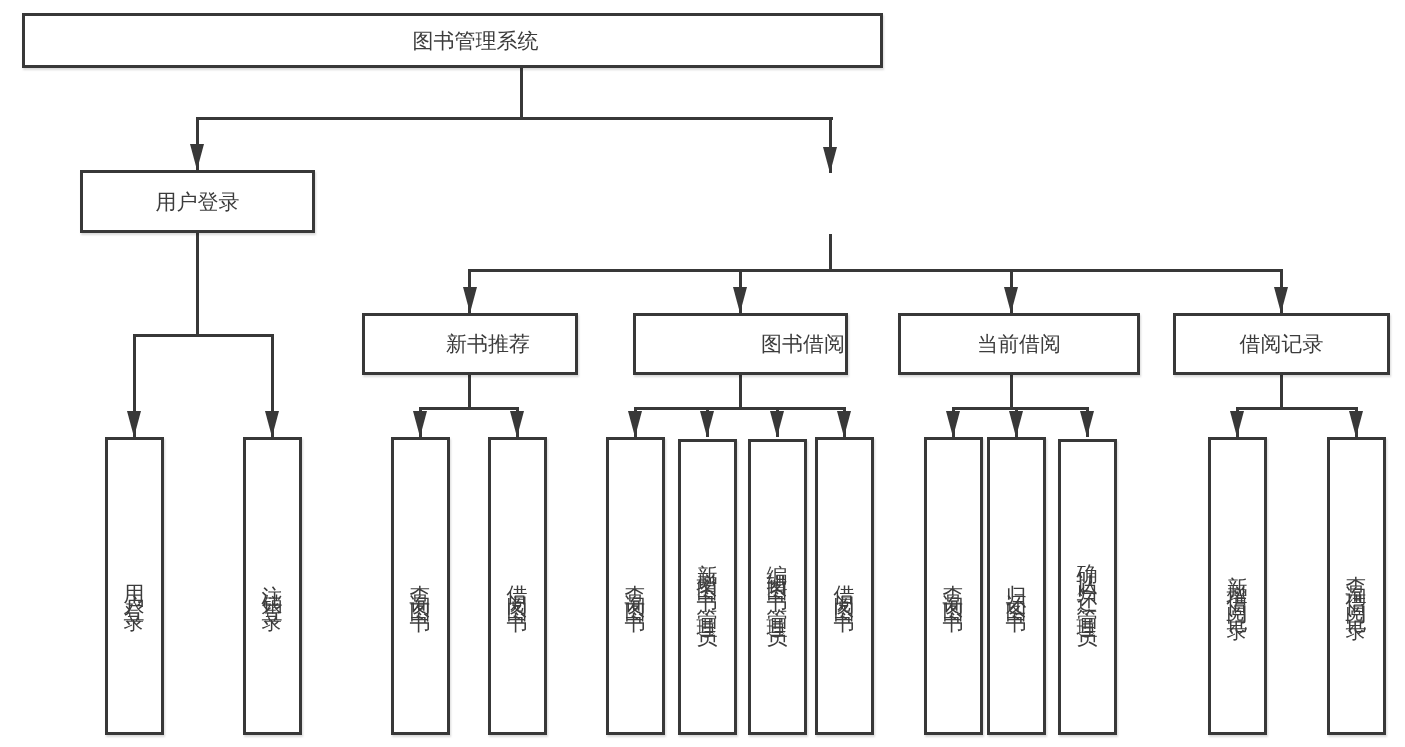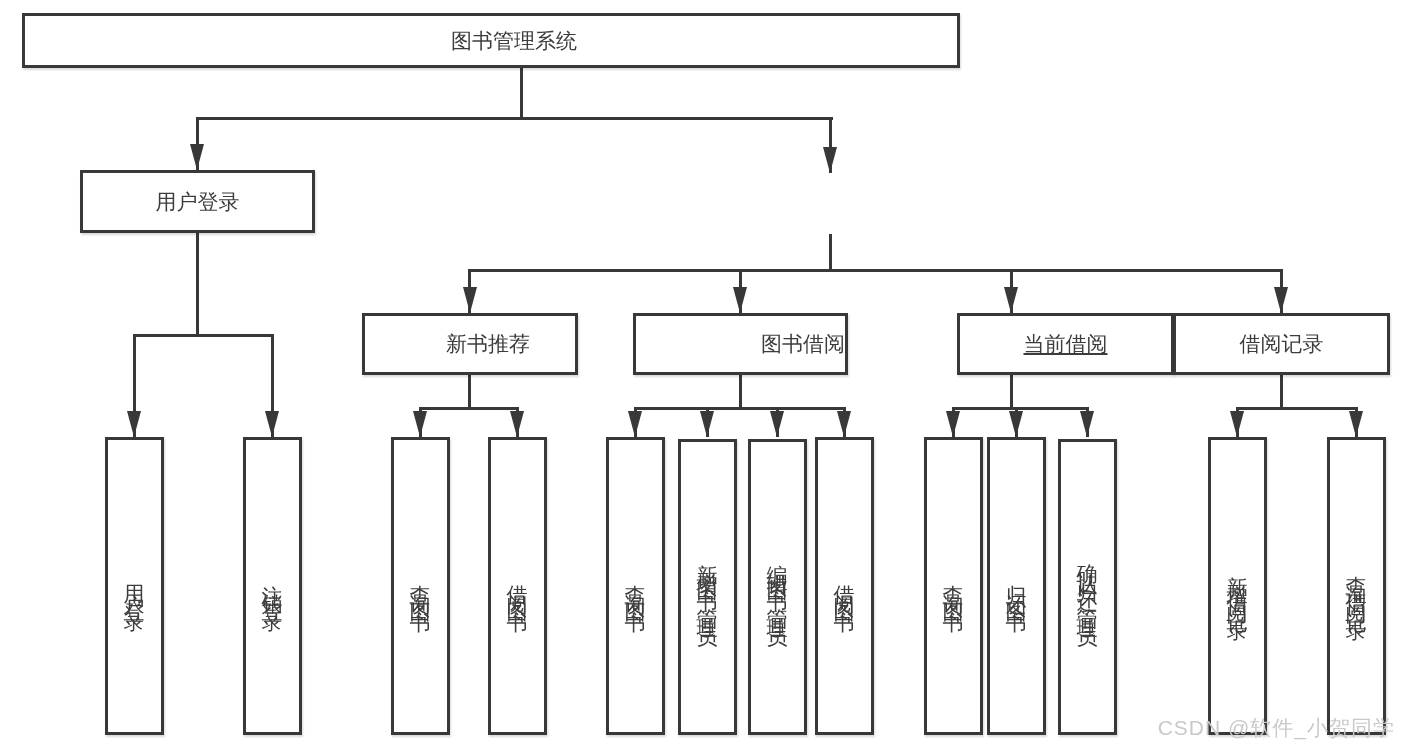--- a/index.html
+++ b/index.html
@@ -29,35 +29,35 @@
   .watermark{
     position:absolute;right:10px;bottom:5px;z-index:6;
     font-size:21px;letter-spacing:1px;color:var(--wm,#c9c9c9);
   }
 </style>
 </head>
 <body>
 
 <div class="canvas">
 
-  <div class="box" style="left:22px;top:13px;width:938px;height:55px;padding-left:46px;">
+  <div class="box" style="left:22px;top:13px;width:861px;height:55px;padding-left:46px;">
     <span class="lbl">图书管理系统</span>
   </div>
 
   <div class="box" style="left:80px;top:170px;width:235px;height:63px;">
     <span class="lbl">用户登录</span>
   </div>
 
   <div class="box" style="left:362px;top:313px;width:216px;height:62px;padding-left:36px;">
     <span class="lbl">新书推荐</span>
   </div>
   <div class="box" style="left:633px;top:313px;width:215px;height:62px;justify-content:flex-end;">
     <span class="lbl">图书借阅</span>
   </div>
-  <div class="box" style="left:957px;top:313px;width:217px;height:62px;text-decoration:underline;">
+  <div class="box" style="left:898px;top:313px;width:242px;height:62px;">
     <span class="lbl">当前借阅</span>
   </div>
   <div class="box" style="left:1173px;top:313px;width:217px;height:62px;">
     <span class="lbl">借阅记录</span>
   </div>
 
   <div class="box vbox" style="left:105px;top:437px;width:59px;height:298px;">
     <span class="lbl">用户登录</span>
   </div>
   <div class="box vbox" style="left:243px;top:437px;width:59px;height:298px;">
@@ -167,15 +167,14 @@
 
   <div>
     <div class="v" style="left:1280px;top:375px;height:34px;"></div>
     <div class="h" style="left:1236px;top:407px;width:122px;"></div>
     <div class="v" style="left:1236px;top:407px;height:30px;"></div>
     <div class="v" style="left:1355px;top:407px;height:30px;"></div>
     <div class="a" style="left:1230px;top:411px;"></div>
     <div class="a" style="left:1349px;top:411px;"></div>
   </div>
 
-  <div class="watermark">CSDN @软件_小贺同学</div>
 
 </div>
 
 </body></html>

